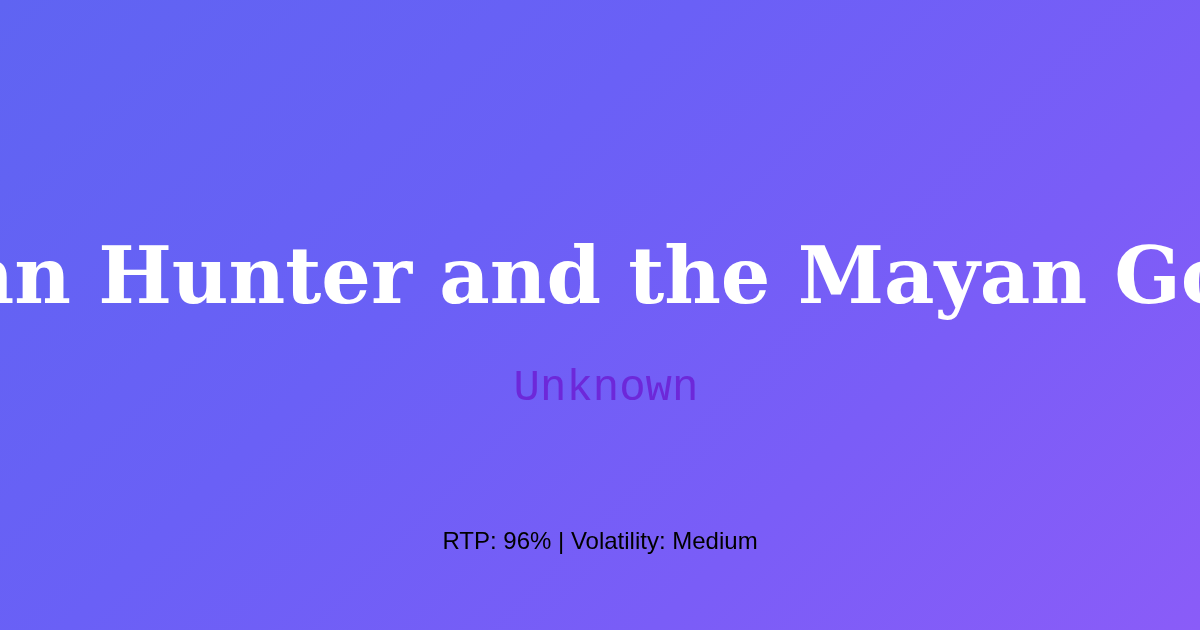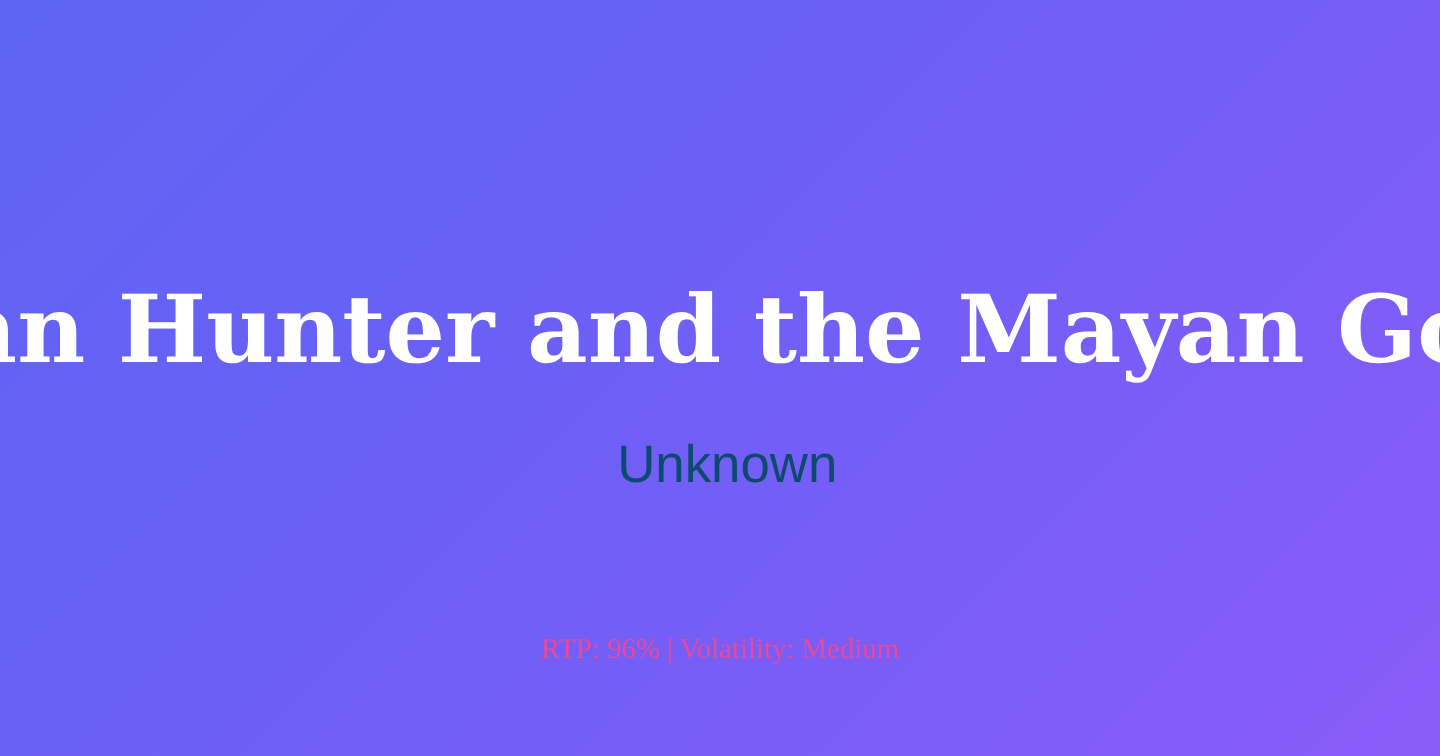--- a/index.html
+++ b/index.html
@@ -54,44 +54,44 @@
   
   .provider-row {
     position: absolute;
     top: 360px;
     left: 0;
     width: 1200px;
     text-align: center;
   }
 
   .game-provider {
-    font-family: Liberation Sans, sans-serif;
+    font-family: Liberation Mono, monospace;
     font-weight: 400;
     font-size: 44px;
     line-height: 56px;
-    color: #0c4a6e;
+    color: #6d28d9;
     white-space: nowrap;
     margin-left: 12px;
   }
 
   
   .meta-row {
     position: absolute;
     top: 524px;
     left: 0;
     width: 1200px;
     text-align: center;
   }
 
   .game-meta {
-    font-family: Liberation Serif, serif;
+    font-family: Liberation Sans, sans-serif;
     font-weight: 400;
     font-size: 24px;
     line-height: 34px;
-    color: #ec4899;
+    color: #000000;
     white-space: nowrap;
   }
 </style>
 </head>
 <body>
 
 <div class="hero-card">
 
   <div class="title-row">
     <h1 class="game-title">John Hunter and the Mayan Gods</h1>

